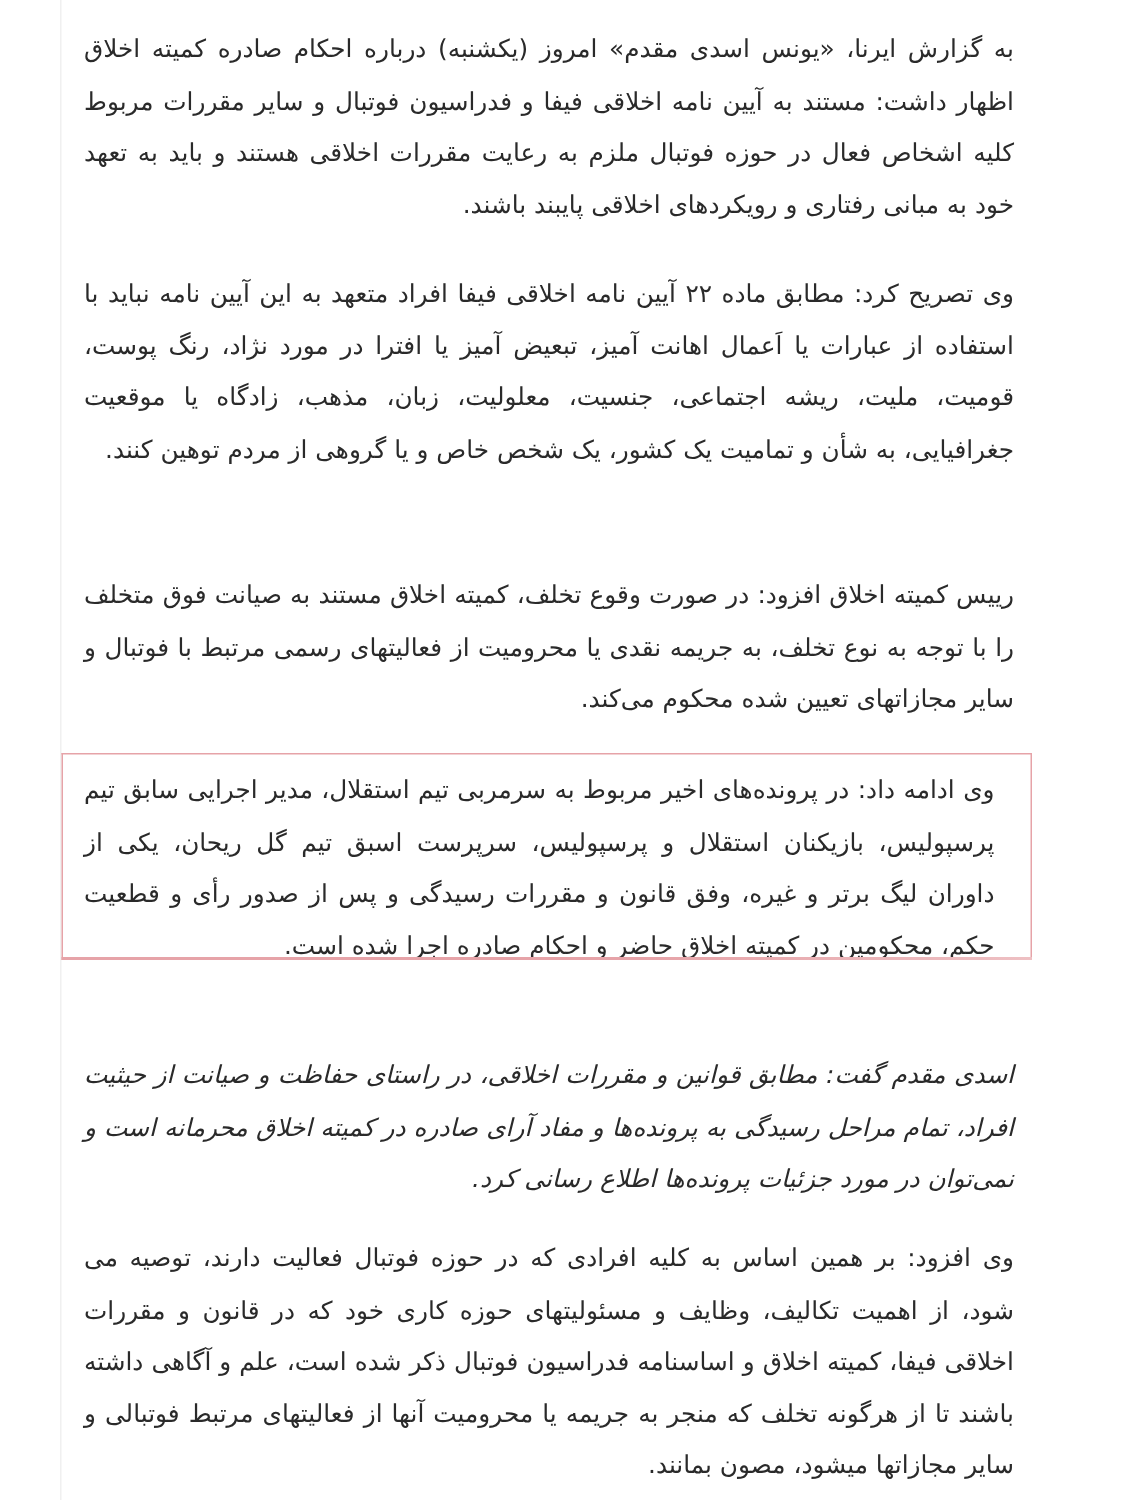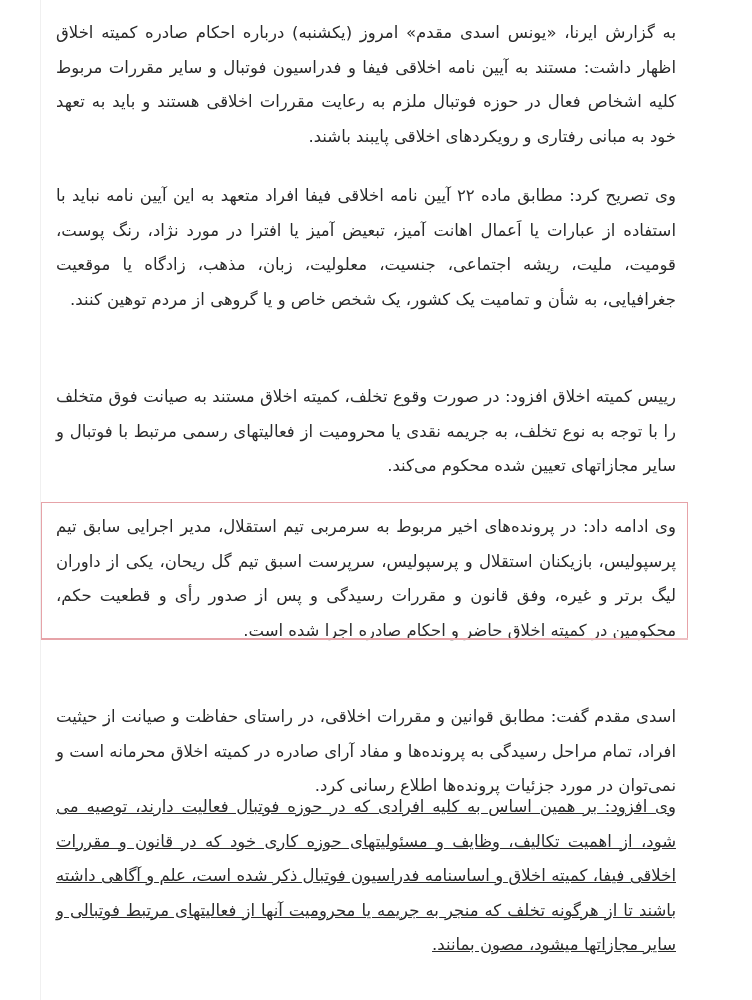--- a/index.html
+++ b/index.html
@@ -34,23 +34,23 @@
       font-size: 16.5px;
       line-height: 34.5px;
     }
     .article p {
       margin: 12px;
       padding: 0;
     }
     .p1 { position: absolute; top: 4px; left: 0; right: 0; }
     .p2 { position: absolute; top: 167px; left: 0; right: 0; }
     .p3 { position: absolute; top: 368px; left: 0; right: 0; }
-    .p4 { position: absolute; top: 498px; left: 0; right: 0; }
-    .p5 { position: absolute; top: 688px; left: 0; right: 0; }
-    .p6 { position: absolute; top: 778px; left: 0; right: 0; text-decoration: underline; }
+    .p4 { position: absolute; top: 498px; left: 0; right: 13px; }
+    .p5 { position: absolute; top: 688px; left: 0; right: 0; font-style: italic; }
+    .p6 { position: absolute; top: 810px; left: 0; right: 0; }
     .highlight-box {
       position: absolute;
       left: 41px;
       top: 502px;
       width: 647px;
       height: 138px;
       border-top: 1.5px solid #e6a3a8;
       border-right: 1.5px solid #e6a3a8;
       border-left: 1.5px solid #e6a3a8;
       box-sizing: border-box;

